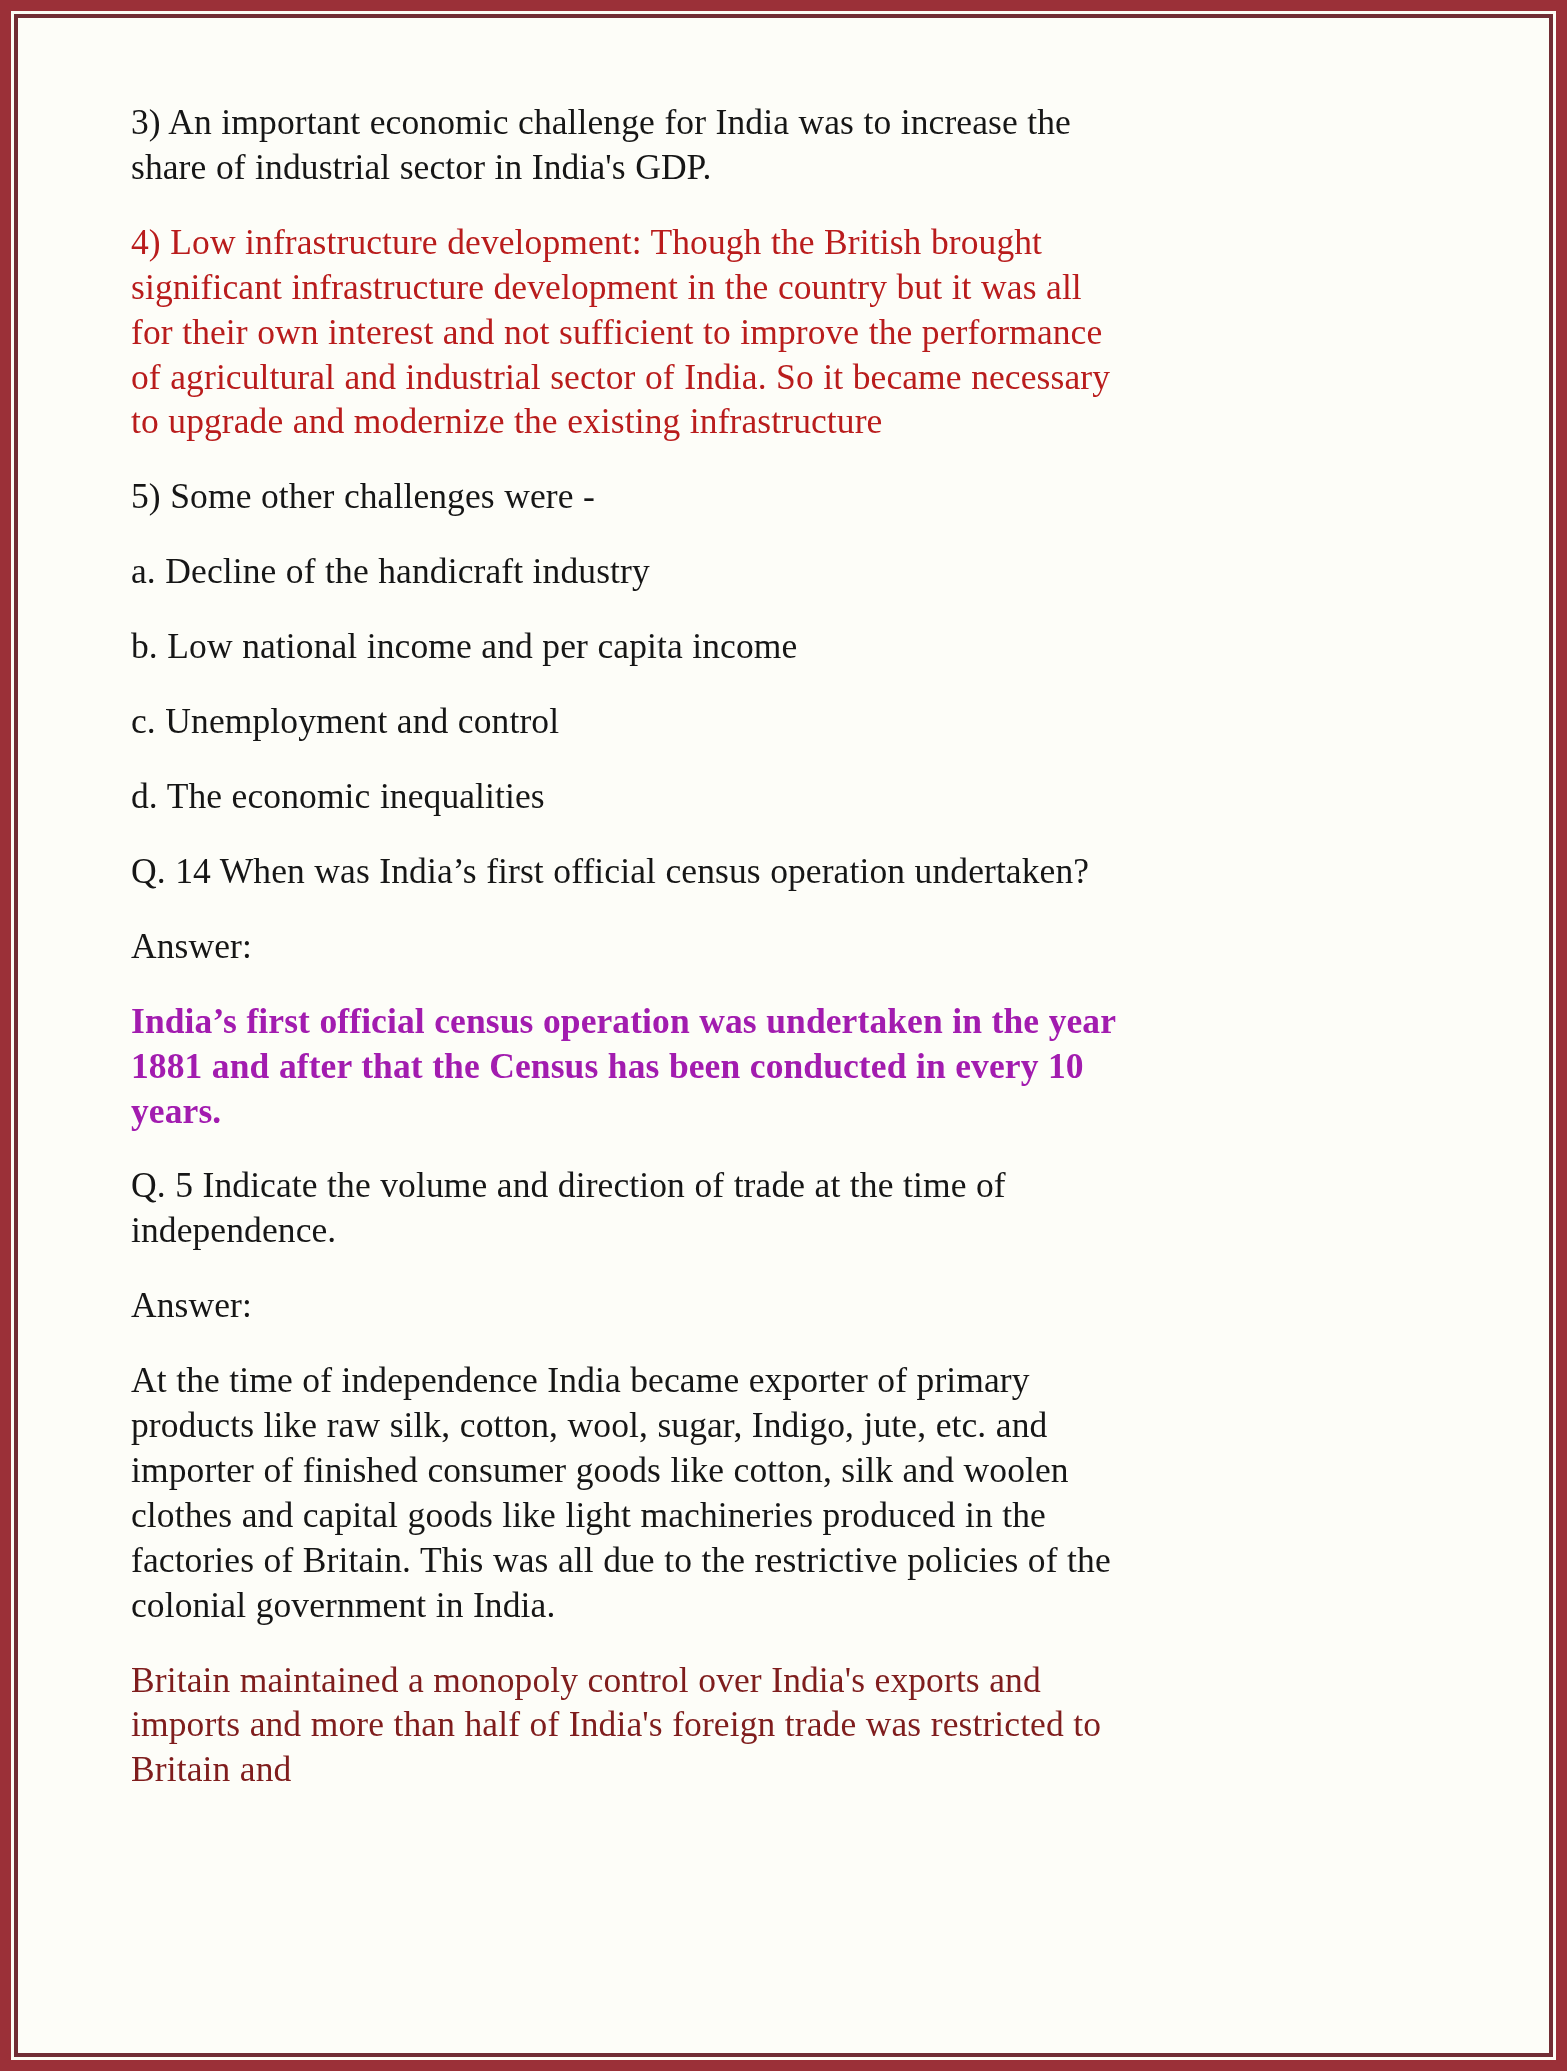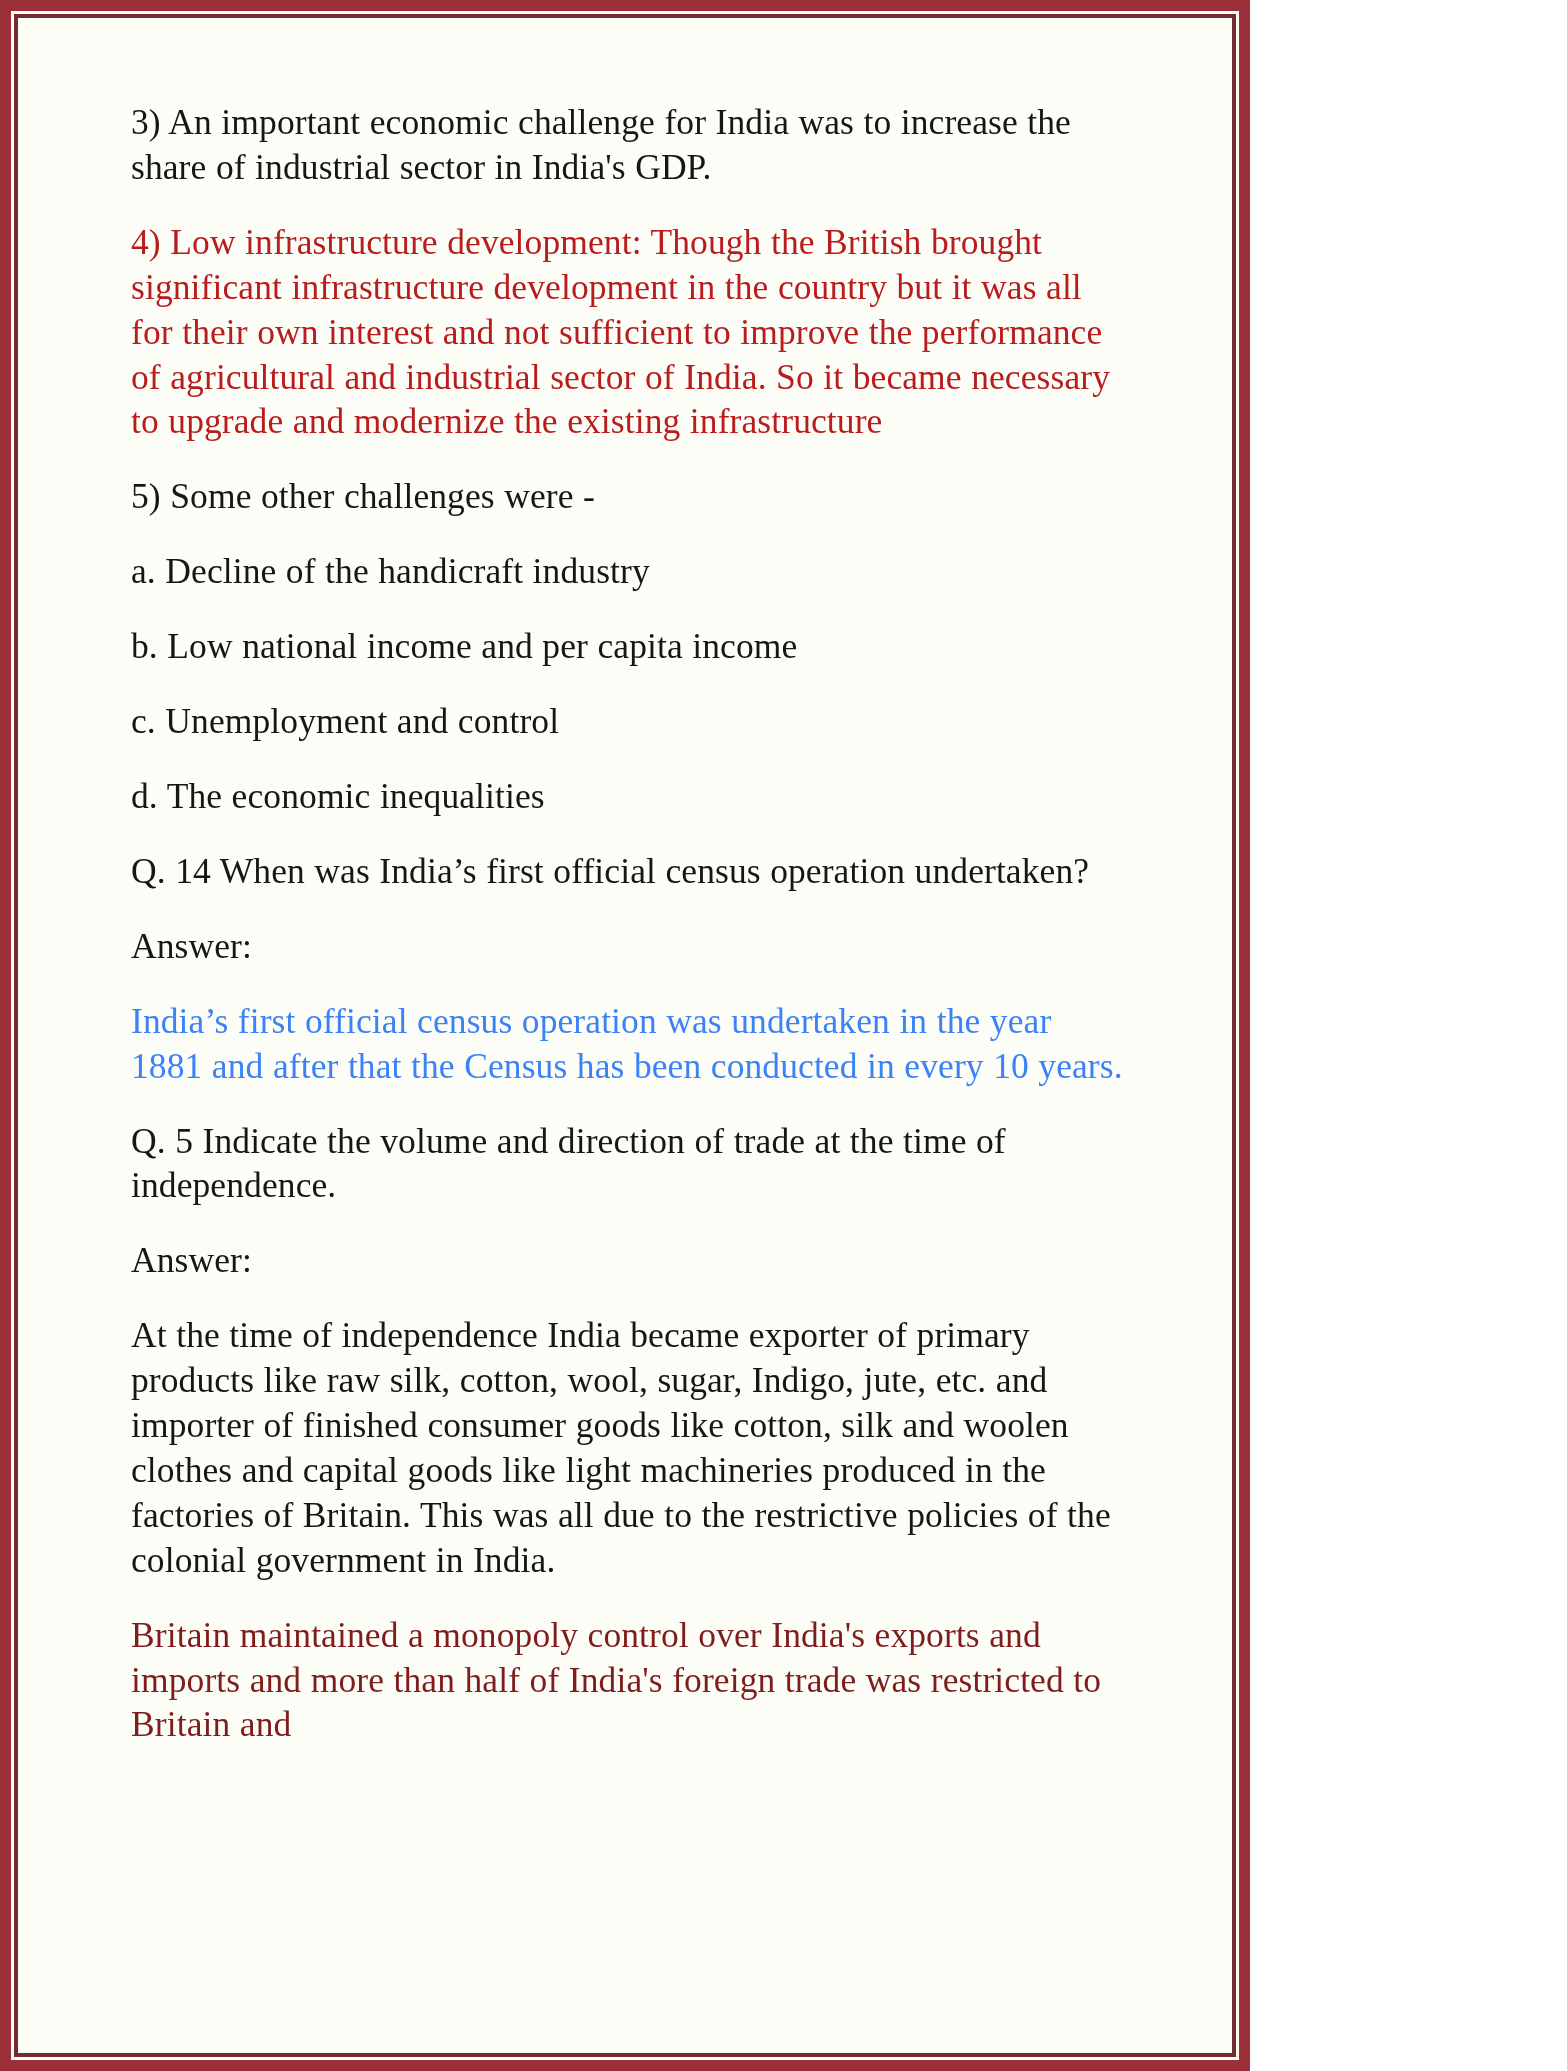--- a/index.html
+++ b/index.html
@@ -11,21 +11,21 @@
     height: 2071px;
     background: #FFFFFF;
     font-family: "Liberation Serif", "DejaVu Serif", serif;
     overflow: hidden;
   }
 
   
   .page {
     position: relative;
     box-sizing: border-box;
-    width: 1250px;
+    width: 1567px;
     height: 2071px;
     background: #9B3038;          
     padding: 11px;
   }
   .page-inner-gap {
     box-sizing: border-box;
     width: 100%;
     height: 100%;
     background: #FCFCF5;          
     padding: 3px;
@@ -88,21 +88,21 @@
           <p class="para list-item" style="color: rgb(22, 22, 22);">b. Low national income and per capita income</p>
 
           <p class="para list-item" style="color: rgb(22, 22, 22);">c. Unemployment and control</p>
 
           <p class="para list-item" style="color: rgb(22, 22, 22);">d. The economic inequalities</p>
 
           <p class="para" style="color: rgb(22, 22, 22);">Q. 14 When was India’s first official census operation undertaken?</p>
 
           <p class="para" style="color: rgb(22, 22, 22);">Answer:</p>
 
-          <p class="para" style="color: #3b82f6;">India’s first official census operation was undertaken in the year 1881 and after that the Census has been conducted in every 10 years.</p>
+          <p class="para" style="color: #a21caf; font-weight: bold;">India’s first official census operation was undertaken in the year 1881 and after that the Census has been conducted in every 10 years.</p>
 
           <p class="para" style="color: rgb(22, 22, 22);">Q. 5 Indicate the volume and direction of trade at the time of independence.</p>
 
           <p class="para" style="color: rgb(22, 22, 22);">Answer:</p>
 
           <p class="para" style="color: rgb(22, 22, 22);">At the time of independence India became exporter of primary products like raw silk, cotton, wool, sugar, Indigo, jute, etc. and importer of finished consumer goods like cotton, silk and woolen clothes and capital goods like light machineries produced in the factories of Britain. This was all due to the restrictive policies of the colonial government in India.</p>
 
           <p class="para" style="color: #7f1d1d;">Britain maintained a monopoly control over India's exports and imports and more than half of India's foreign trade was restricted to Britain and</p>
 
         </div>

